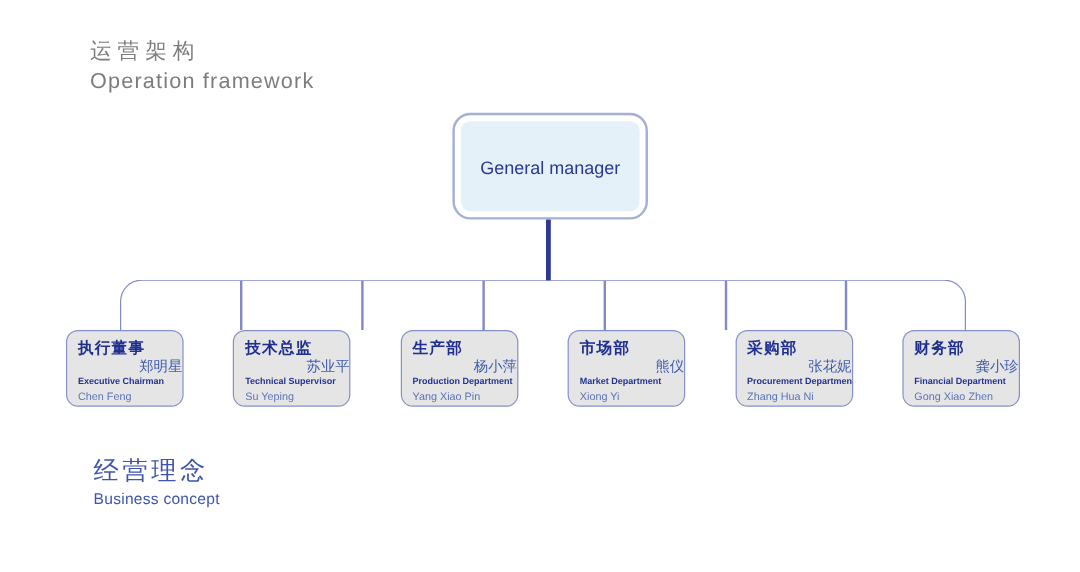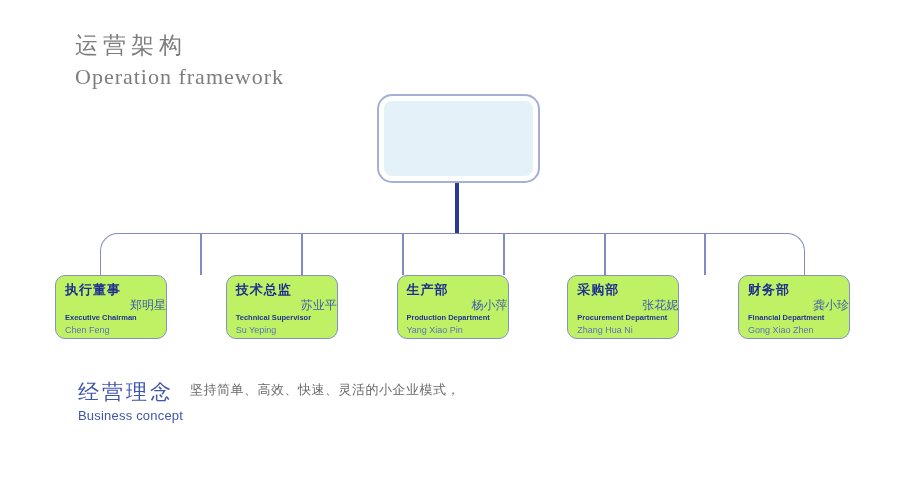--- a/index.html
+++ b/index.html
@@ -6,22 +6,22 @@
   html, body { width: 900px; height: 477px; }
   body {
     position: relative;
     background: #ffffff;
     font-family: "Liberation Sans", "DejaVu Sans", sans-serif;
     overflow: hidden;
   }
 
   
   .header { position: absolute; left: 75px; top: 30px; color: #7d7d7d; }
-  .header .cn { font-size: 23px; letter-spacing: 5px; font-weight: 400; }
-  .header .en { font-size: 22px; letter-spacing: 1px; margin-top: 3px; font-family: Liberation Serif, serif; }
+  .header .cn { font-size: 18px; letter-spacing: 5px; font-weight: 400; }
+  .header .en { font-size: 18px; letter-spacing: 1px; margin-top: 3px; }
 
   
   .gm-box {
     position: absolute; left: 377px; top: 94px; width: 163px; height: 89px;
     background: #e4f1f9;
     border: 2px solid #a6afd6;
     border-radius: 15px;
     box-shadow: inset 0 0 0 5px #ffffff;
     display: flex; flex-direction: column; align-items: center; justify-content: center;
   }
@@ -45,22 +45,22 @@
   }
   .drop.d1 { left: 200px; } .drop.d2 { left: 301px; } .drop.d3 { left: 402px; }
   .drop.d4 { left: 503px; } .drop.d5 { left: 604px; } .drop.d6 { left: 704px; }
 
   
   .row {
     position: absolute; left: 55px; top: 275px; width: 795px; height: 64px;
     display: flex; justify-content: space-between;
   }
   .child {
-    width: 112px; height: 64px;
-    background: #bef264;
+    width: 98px; height: 64px;
+    background: #e5e5e5;
     border: 1.5px solid #8690c7;
     border-radius: 10px;
     padding: 6px 0 0 9px;
     overflow: hidden;
   }
   .child .cn-title { font-size: 13px; font-weight: bold; color: #1e2f8f; letter-spacing: 1px; line-height: 15px; }
   .child .cn-name  { font-size: 12px; color: #3f5cae; line-height: 15px; margin-top: 1px; text-align: right; }
   .child .en-title { font-size: 7.5px; font-weight: bold; color: #22338f; line-height: 10px; margin-top: 0; white-space: nowrap; }
   .child .en-name  { font-size: 9px; color: #5a74b8; line-height: 11px; margin-top: 2px; white-space: nowrap; }
 
@@ -78,20 +78,21 @@
 </style>
 </head>
 <body>
 
 <div class="header">
   <div class="cn">运营架构</div>
   <div class="en">Operation framework</div>
 </div>
 
 <div class="gm-box">
+  <div class="en">General manager</div>
 </div>
 
 <div class="stem"></div>
 <div class="bracket"></div>
 <div class="drop d1"></div>
 <div class="drop d2"></div>
 <div class="drop d3"></div>
 <div class="drop d4"></div>
 <div class="drop d5"></div>
 <div class="drop d6"></div>
@@ -109,33 +110,38 @@
     <div class="en-title">Technical Supervisor</div>
     <div class="en-name">Su Yeping</div>
   </div>
   <div class="child">
     <div class="cn-title">生产部</div>
     <div class="cn-name">杨小萍</div>
     <div class="en-title">Production Department</div>
     <div class="en-name">Yang Xiao Pin</div>
   </div>
   <div class="child">
+    <div class="cn-title">市场部</div>
+    <div class="cn-name">熊仪</div>
+    <div class="en-title">Market Department</div>
+    <div class="en-name">Xiong Yi</div>
+  </div>
+  <div class="child">
     <div class="cn-title">采购部</div>
     <div class="cn-name">张花妮</div>
     <div class="en-title">Procurement Department</div>
     <div class="en-name">Zhang Hua Ni</div>
   </div>
   <div class="child">
     <div class="cn-title">财务部</div>
     <div class="cn-name">龚小珍</div>
     <div class="en-title">Financial Department</div>
     <div class="en-name">Gong Xiao Zhen</div>
   </div>
 </div>
 
 <div class="concept-title">
   <div class="cn">经营理念</div>
   <div class="en">Business concept</div>
 </div>
 
 <div class="concept-text">
-  <div class="cn-line">坚持简单、高效、快速、灵活的小企业模式，</div>
 </div>
 
 </body></html>

